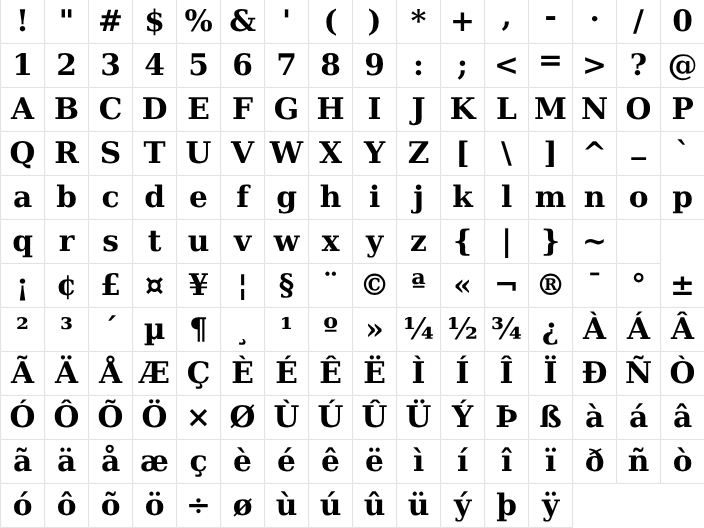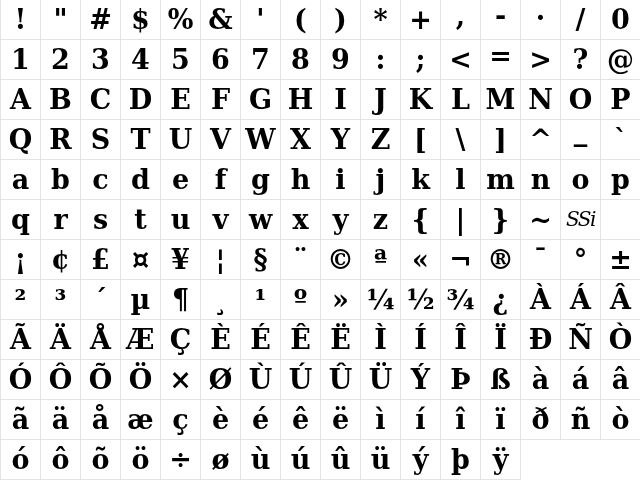--- a/index.html
+++ b/index.html
@@ -154,21 +154,20 @@
       <div class="glyph-cell">u</div>
       <div class="glyph-cell">v</div>
       <div class="glyph-cell">w</div>
       <div class="glyph-cell">x</div>
       <div class="glyph-cell">y</div>
       <div class="glyph-cell">z</div>
       <div class="glyph-cell">{</div>
       <div class="glyph-cell">|</div>
       <div class="glyph-cell">}</div>
       <div class="glyph-cell">~</div>
-      <div class="glyph-cell script-logo">SSi</div>
       <div class="glyph-cell"></div>
     </div>
     <div class="glyph-row">
       <div class="glyph-cell">¡</div>
       <div class="glyph-cell">¢</div>
       <div class="glyph-cell">£</div>
       <div class="glyph-cell">¤</div>
       <div class="glyph-cell">¥</div>
       <div class="glyph-cell">¦</div>
       <div class="glyph-cell">§</div>

